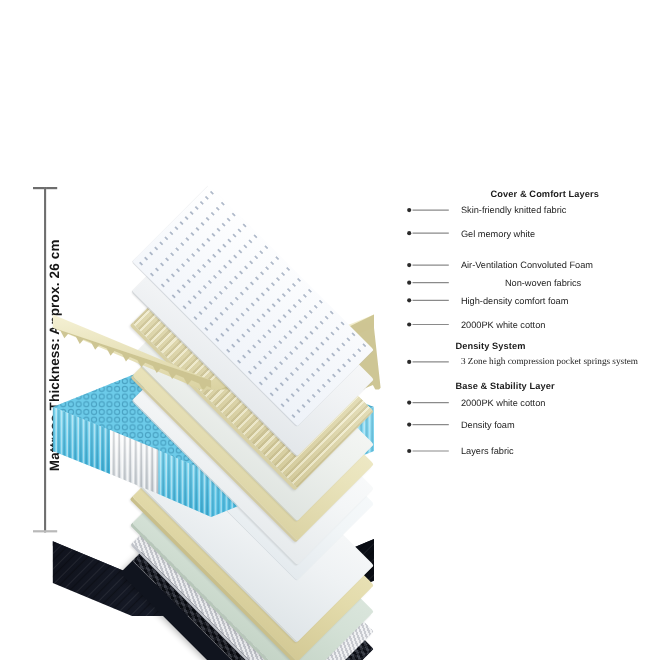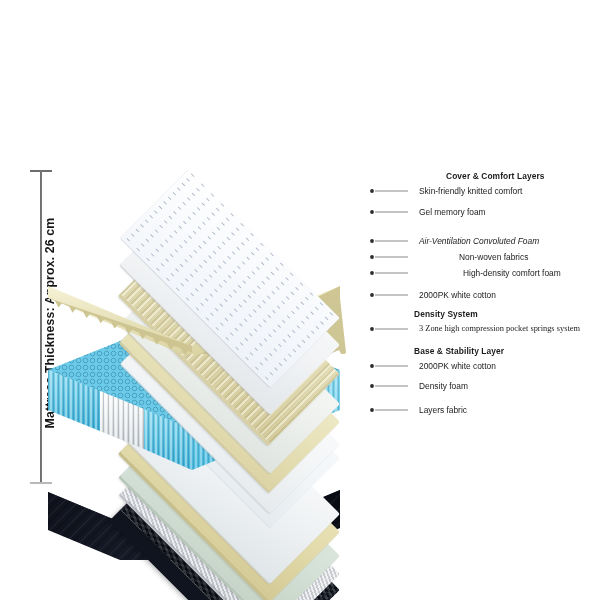--- a/index.html
+++ b/index.html
@@ -386,25 +386,25 @@
         <circle cx="372" cy="386" r="1.9" fill="#2a2a2a"></circle>
       </g>
       <g>
         <line x1="375" y1="410" x2="408" y2="410" stroke="#8a8a8a" stroke-width="1.1"></line>
         <circle cx="372" cy="410" r="1.9" fill="#2a2a2a"></circle>
       </g>
     </svg>
 
   <div id="labels">
       <div class="lbl head" style="top: 12px; padding-left: 32px;">Cover &amp; Comfort Layers</div>
-      <div class="lbl item indent" style="top: 27px;">Skin-friendly knitted comfort</div>
-      <div class="lbl item indent" style="top: 48px;">Gel memory foam</div>
-      <div class="lbl item indent" style="top: 77px; font-style: italic;">Air-Ventilation Convoluted Foam</div>
+      <div class="lbl item indent" style="top: 27px;">Skin-friendly knitted fabric</div>
+      <div class="lbl item indent" style="top: 48px;">Gel memory white</div>
+      <div class="lbl item indent" style="top: 77px;">Air-Ventilation Convoluted Foam</div>
       <div class="lbl item indent" style="top: 93px; padding-left: 40px;">Non-woven fabrics</div>
-      <div class="lbl item indent" style="top: 109px; margin-left: 44px;">High-density comfort foam</div>
+      <div class="lbl item indent" style="top: 109px;">High-density comfort foam</div>
       <div class="lbl item indent" style="top: 131px;">2000PK white cotton</div>
       <div class="lbl head" style="top: 150px;">Density System</div>
       <div class="lbl item indent" style="top: 165px; font-family: Liberation Serif, serif;">3 Zone high compression pocket springs system</div>
       <div class="lbl head" style="top: 187px;">Base &amp; Stability Layer</div>
       <div class="lbl item indent" style="top: 202px;">2000PK white cotton</div>
       <div class="lbl item indent" style="top: 222px;">Density foam</div>
       <div class="lbl item indent" style="top: 246px;">Layers fabric</div>
     </div>
 
 </div>

